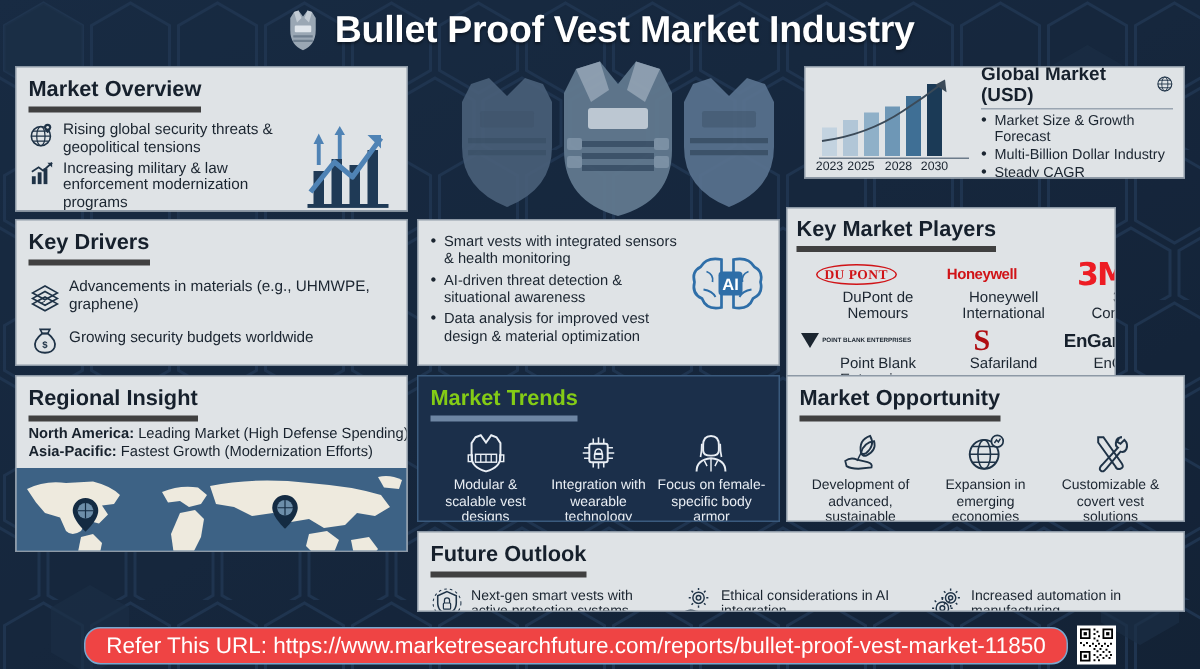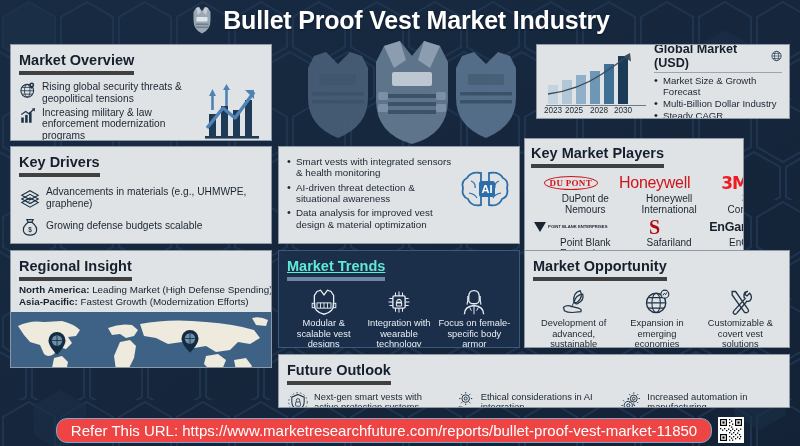--- a/index.html
+++ b/index.html
@@ -61,23 +61,22 @@
     font-size: 14.5px;
     font-weight: bold;
     color: #16202c;
     line-height: 1.05;
     margin-bottom: 3px;
     padding-bottom: 3px;
     border-bottom: 4px solid #404040;
     display: inline-block;
   }
   .card.dark h2 {
-    color: #5eead4;
+    color: #84cc16;
     border-bottom-color: #6e86a3;
-    text-decoration: underline;
   }
 
   
   ul.iconlist { list-style: none; }
   ul.iconlist li {
     display: flex; align-items: flex-start; gap: 5px;
     margin-top: 3px;
   }
   ul.iconlist li .ico { flex: 0 0 auto; width: 18px; height: 18px; }
   ul.iconlist li .txt {
@@ -141,22 +140,22 @@
   }
   .player .pname {
     font-size: 10px; line-height: 1.05; color: #1b2530; margin-left: 29px;
   }
   
   .lg-dupont {
     border: 1.6px solid #d01317; border-radius: 50%;
     color: #d01317; font-weight: bold; font-size: 9px;
     padding: 1px 5px; letter-spacing: .3px; font-family: "Liberation Serif", serif;
   }
-  .lg-honeywell { color: #d01317; font-weight: normal; font-size: 16px; letter-spacing: -.3px; }
-  .lg-3m { color: #ed1c24; font-weight: bold; font-size: 17px; letter-spacing: -1.2px; font-family: "DejaVu Sans", sans-serif; }
+  .lg-honeywell { color: #d01317; font-weight: bold; font-size: 10px; letter-spacing: -.3px; }
+  .lg-3m { color: #ed1c24; font-weight: bold; font-size: 21px; letter-spacing: -1.2px; font-family: "DejaVu Sans", sans-serif; }
   .lg-bae {
     background: #d01317; color: #fff; font-size: 5.6px; font-weight: bold;
     padding: 2.5px 5px; letter-spacing: .6px;
   }
   .lg-pointblank { display: flex; align-items: center; gap: 2px; }
   .lg-pointblank .pbtri { width: 0; height: 0; border-left: 6px solid transparent; border-right: 6px solid transparent; border-top: 10px solid #1b2530; }
   .lg-pointblank .pbtxt { font-size: 4.2px; line-height: 1.18; color: #1b2530; font-weight: bold; text-align: left; }
   .lg-safariland {
     color: #b00d12; font-weight: bold; font-size: 20px;
     font-family: "Liberation Serif", serif; line-height: .9;
@@ -337,21 +336,21 @@
           <path d="M6 15 L9 13.5 M9 16.5 L12 15 M12 18 L15 16.5" stroke="#1f3347" stroke-width=".7"></path>
         </svg>
         <span class="txt">Advancements in materials (e.g., UHMWPE, graphene)</span>
       </li>
       <li>
         <svg class="ico" viewBox="0 0 24 24" xmlns="http://www.w3.org/2000/svg">
           <path d="M8.5 5 L15.5 5 L14 8 L10 8 Z" fill="none" stroke="#1f3347" stroke-width="1.2"></path>
           <path d="M10 8 Q3.5 13 5 18 Q6.5 22 12 22 Q17.5 22 19 18 Q20.5 13 14 8 Z" fill="none" stroke="#1f3347" stroke-width="1.3"></path>
           <text x="12" y="18.5" font-size="7" text-anchor="middle" fill="#1f3347" font-family="Liberation Sans, sans-serif" font-weight="bold">$</text>
         </svg>
-        <span class="txt">Growing defense budgets scalable</span>
+        <span class="txt">Growing security budgets worldwide</span>
       </li>
       <li>
         <svg class="ico" viewBox="0 0 24 24" xmlns="http://www.w3.org/2000/svg">
           <circle cx="12" cy="7" r="4.2" fill="none" stroke="#1f3347" stroke-width="1.3"></circle>
           <path d="M4 22 Q4 14 12 14 Q20 14 20 22" fill="none" stroke="#1f3347" stroke-width="1.3"></path>
           <circle cx="17.5" cy="19" r="3.6" fill="#dfe3e6" stroke="#1f3347" stroke-width="1.2"></circle>
           <path d="M15.8 19 L17.2 20.4 L19.4 17.6" stroke="#1f3347" stroke-width="1.2" fill="none"></path>
         </svg>
 
       </li>

